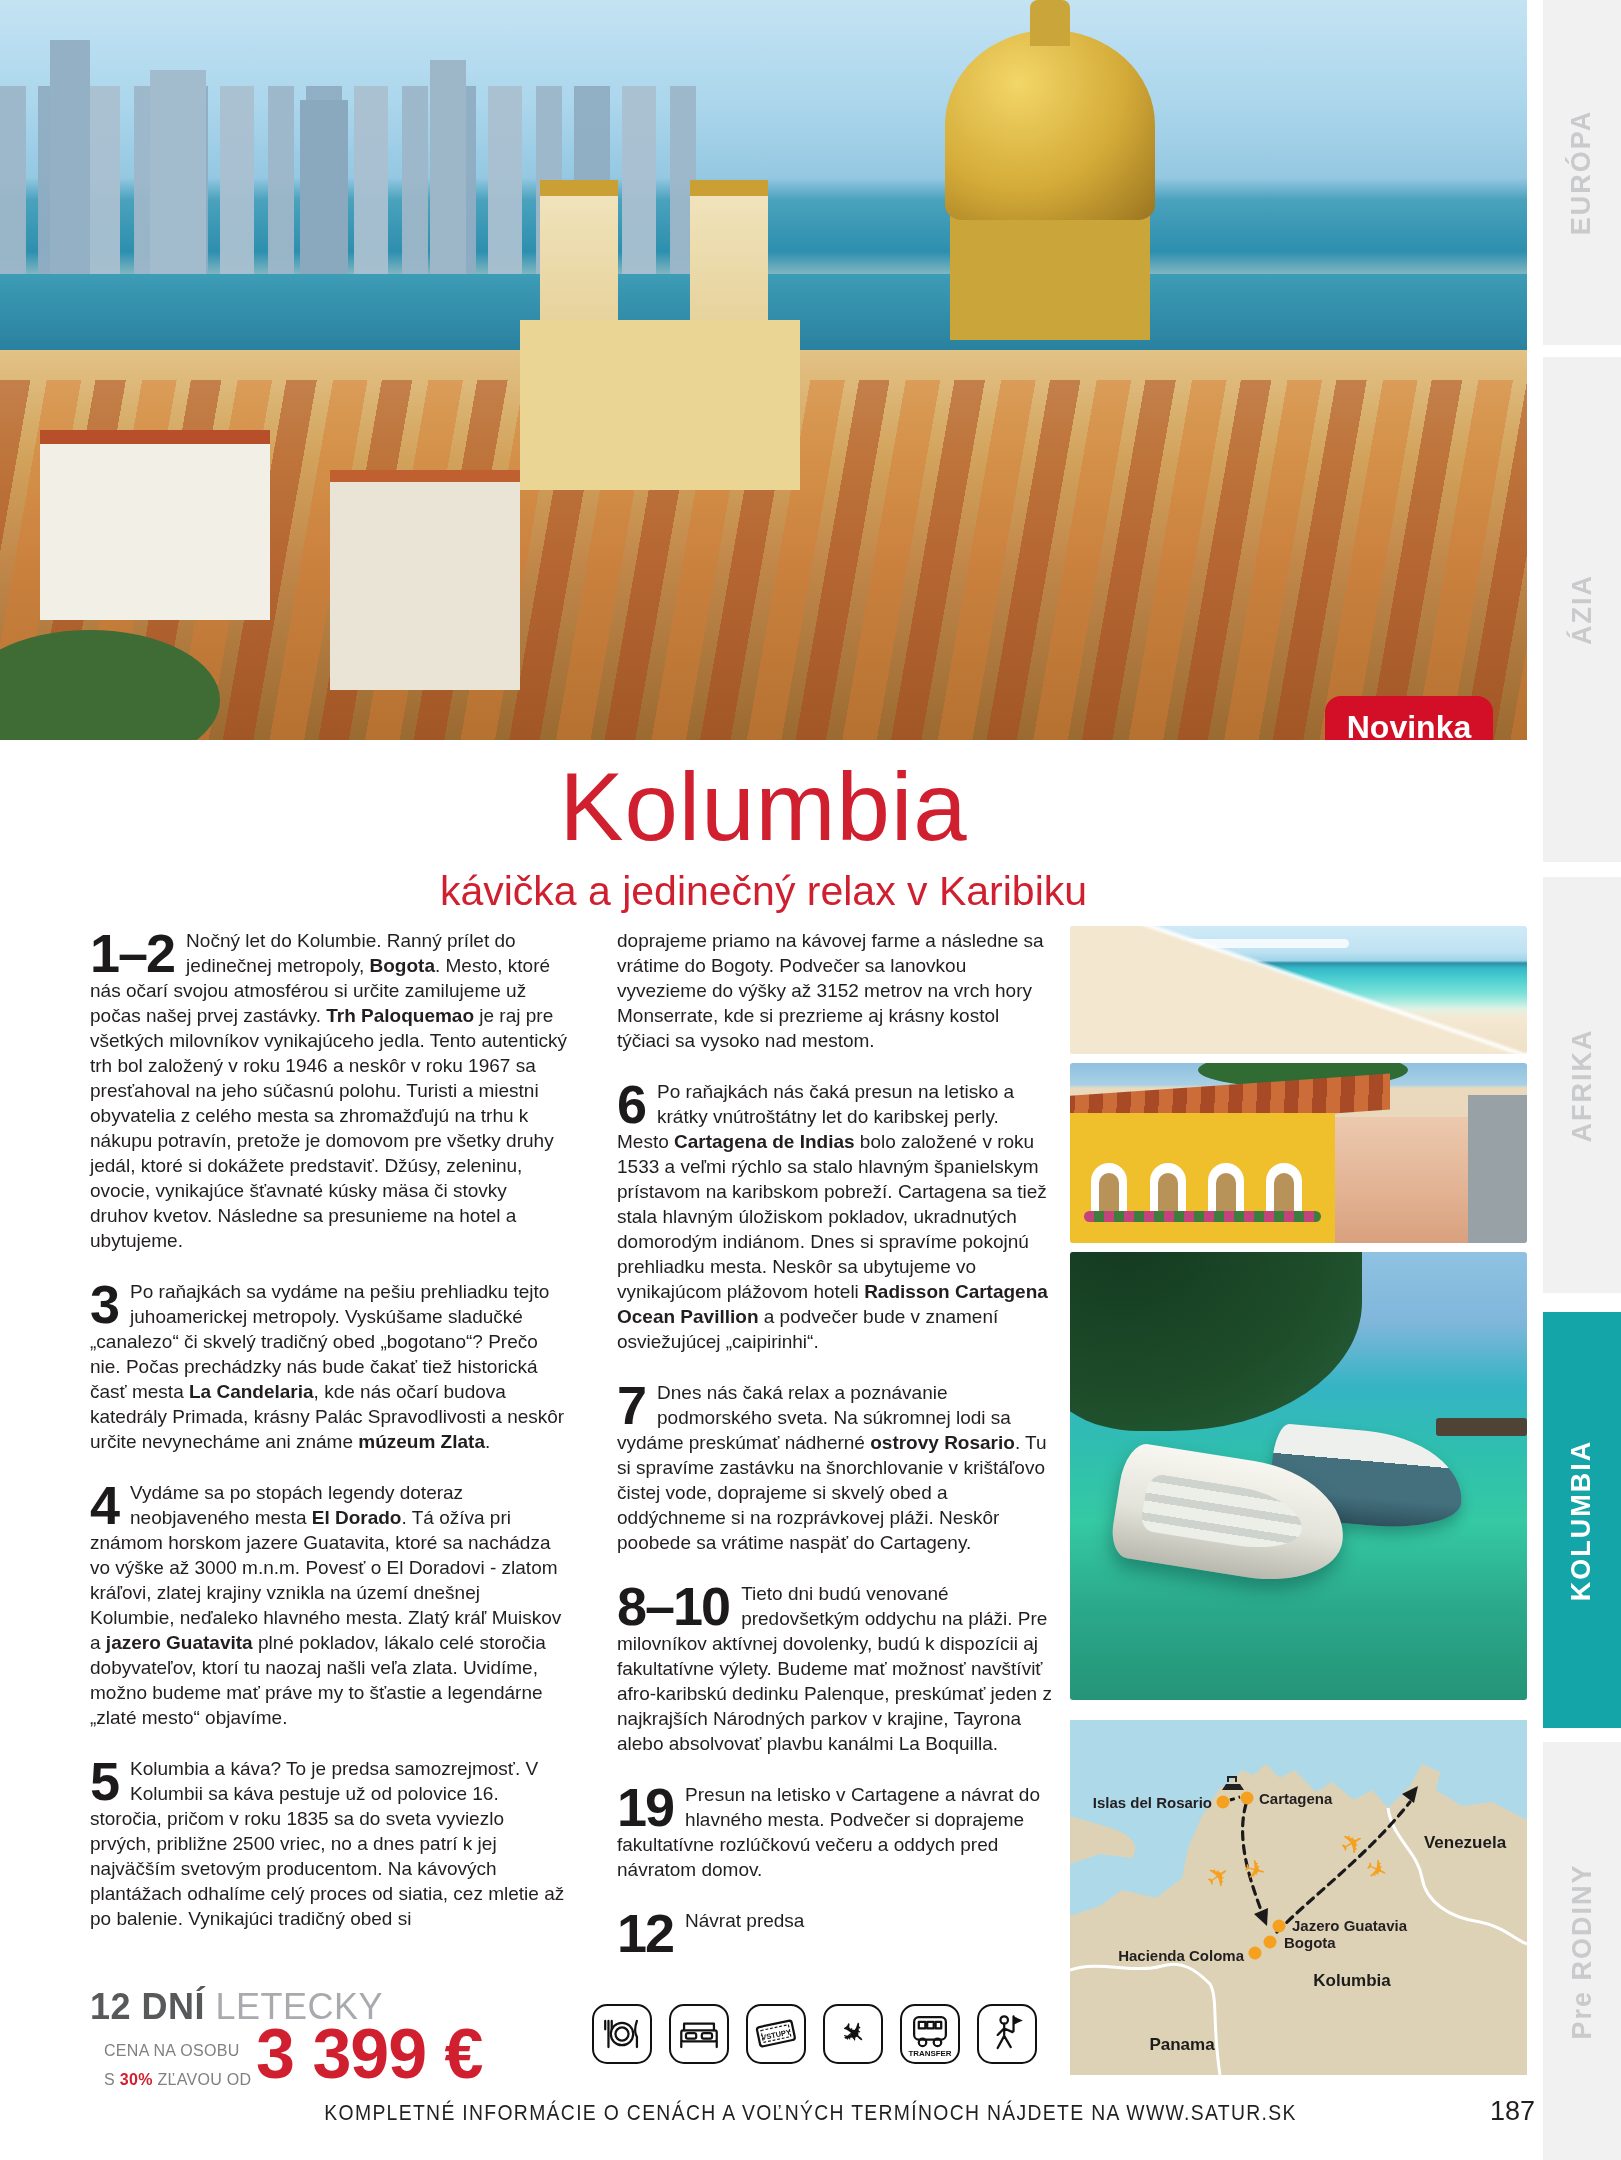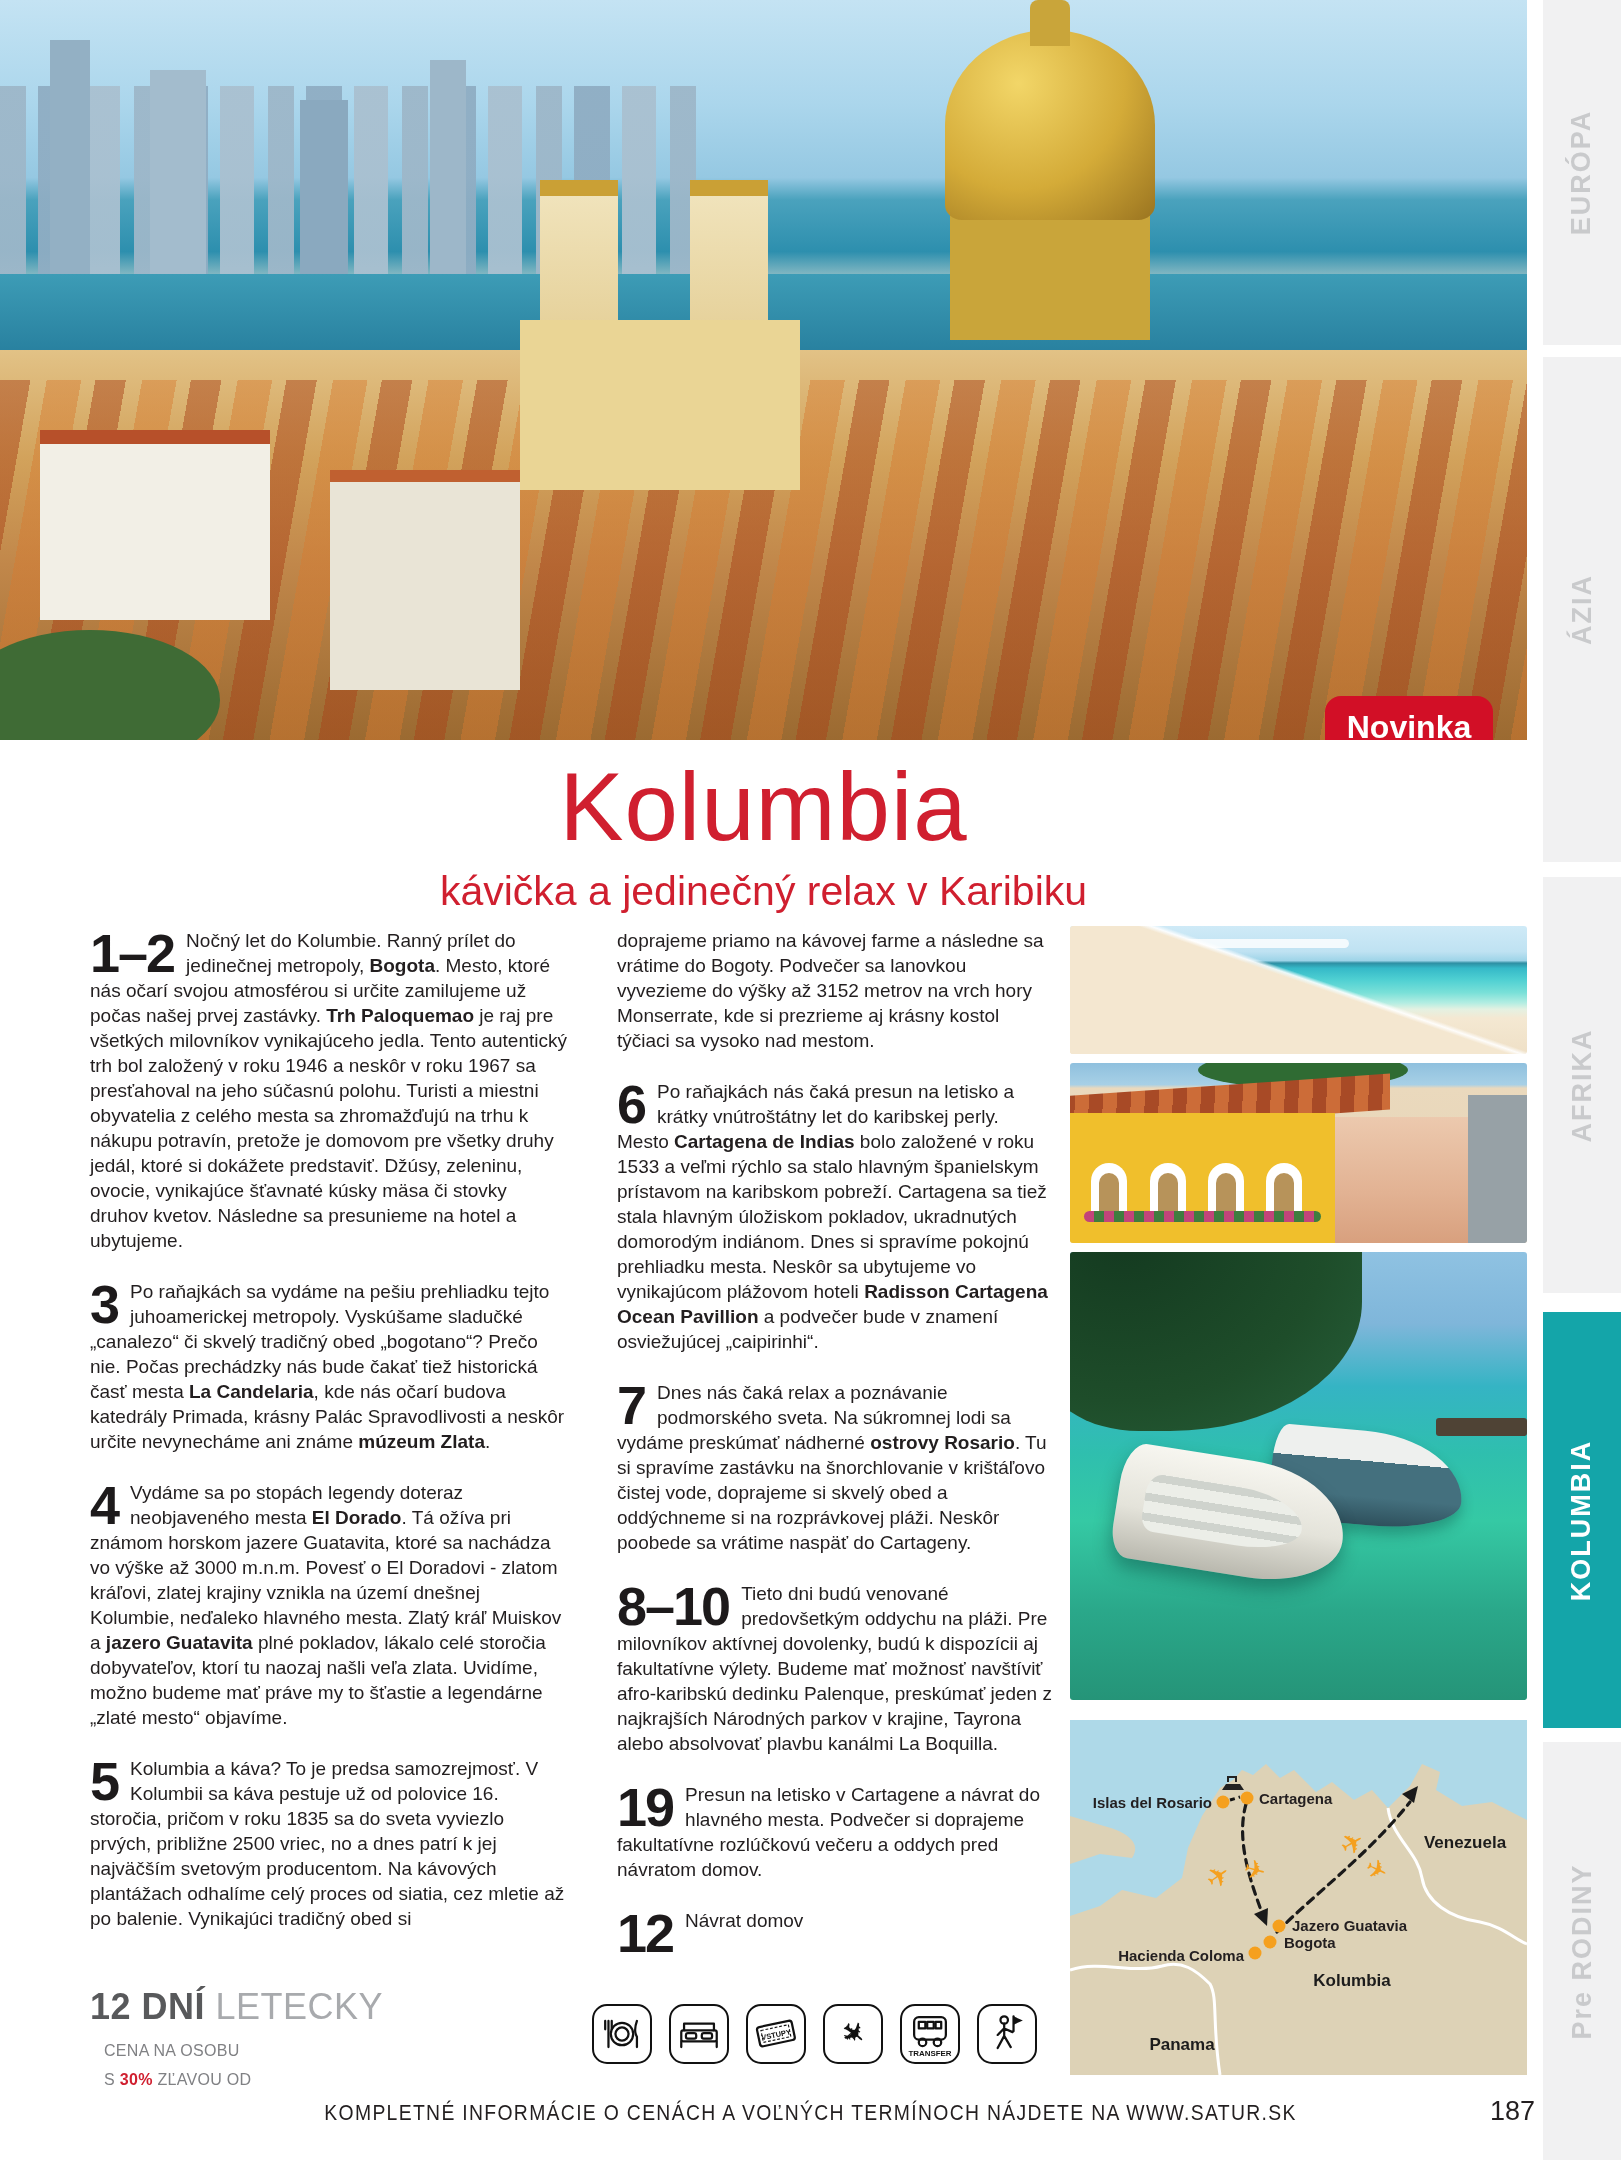--- a/index.html
+++ b/index.html
@@ -181,34 +181,35 @@
     <div class="day">
       <span class="num">8–10</span>
       <span class="txt"><span>Tieto dni budú venované predovšetkým oddychu na pláži. Pre milovníkov aktívnej dovolenky, budú k dispozícii aj fakultatívne výlety. Budeme mať možnosť navštíviť afro-karibskú dedinku Palenque, preskúmať jeden z najkrajších Národných parkov v krajine, Tayrona alebo absolvovať plavbu kanálmi La Boquilla.</span></span>
     </div>
     <div class="day">
       <span class="num">19</span>
       <span class="txt"><span>Presun na letisko v Cartagene a návrat do hlavného mesta. Podvečer si doprajeme fakultatívne rozlúčkovú večeru a oddych pred návratom domov.</span></span>
     </div>
     <div class="day">
       <span class="num">12</span>
-      <span class="txt"><span>Návrat domov</span></span>
+      <span class="txt"><span>Návrat predsa</span></span>
     </div>
   </div>
 
   <div class="duration">
     <span class="d-bold">12 DNÍ</span>
     <span class="d-light">LETECKY</span>
   </div>
   <div class="plabel">
     <span>CENA NA OSOBU</span><br>
     <span>S</span>
     <span class="disc">30%</span>
     <span>ZĽAVOU OD</span>
   </div>
+  <div class="price">3 399 €</div>
 
   <div class="services">
     <div class="svc">
       <svg viewBox="0 0 60 60">
         <g stroke="#111" stroke-width="2.4" fill="none" stroke-linecap="round">
           <circle cx="30" cy="30" r="12"></circle>
             <circle cx="30" cy="30" r="7"></circle>
           <path d="M12 16v9 M15.5 16v9 M19 16v9 M15.5 25v19"></path>
           <path d="M46 16c-2.5 7-2.5 13 0 17v11"></path>
         </g>

